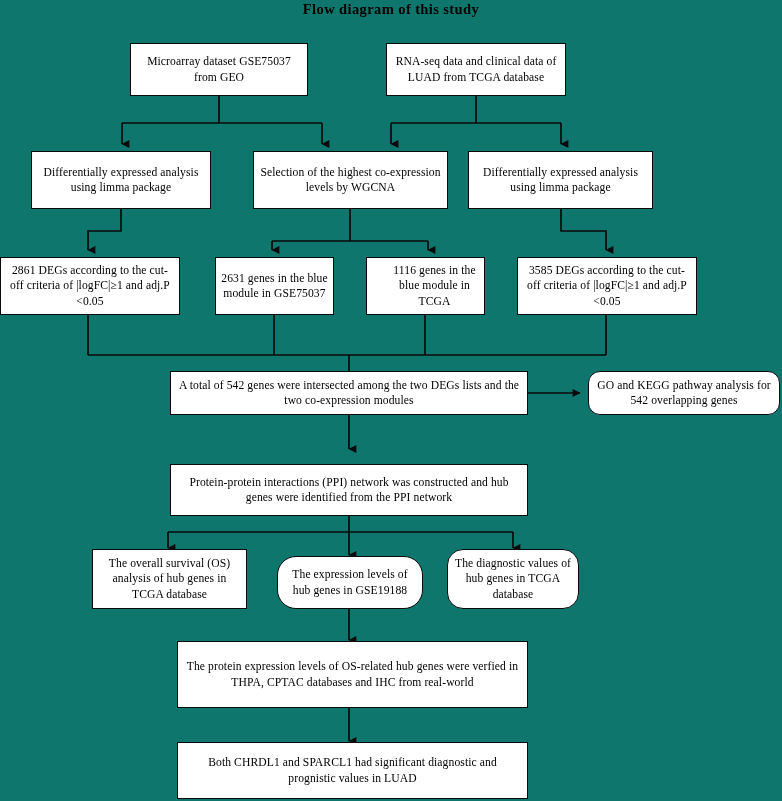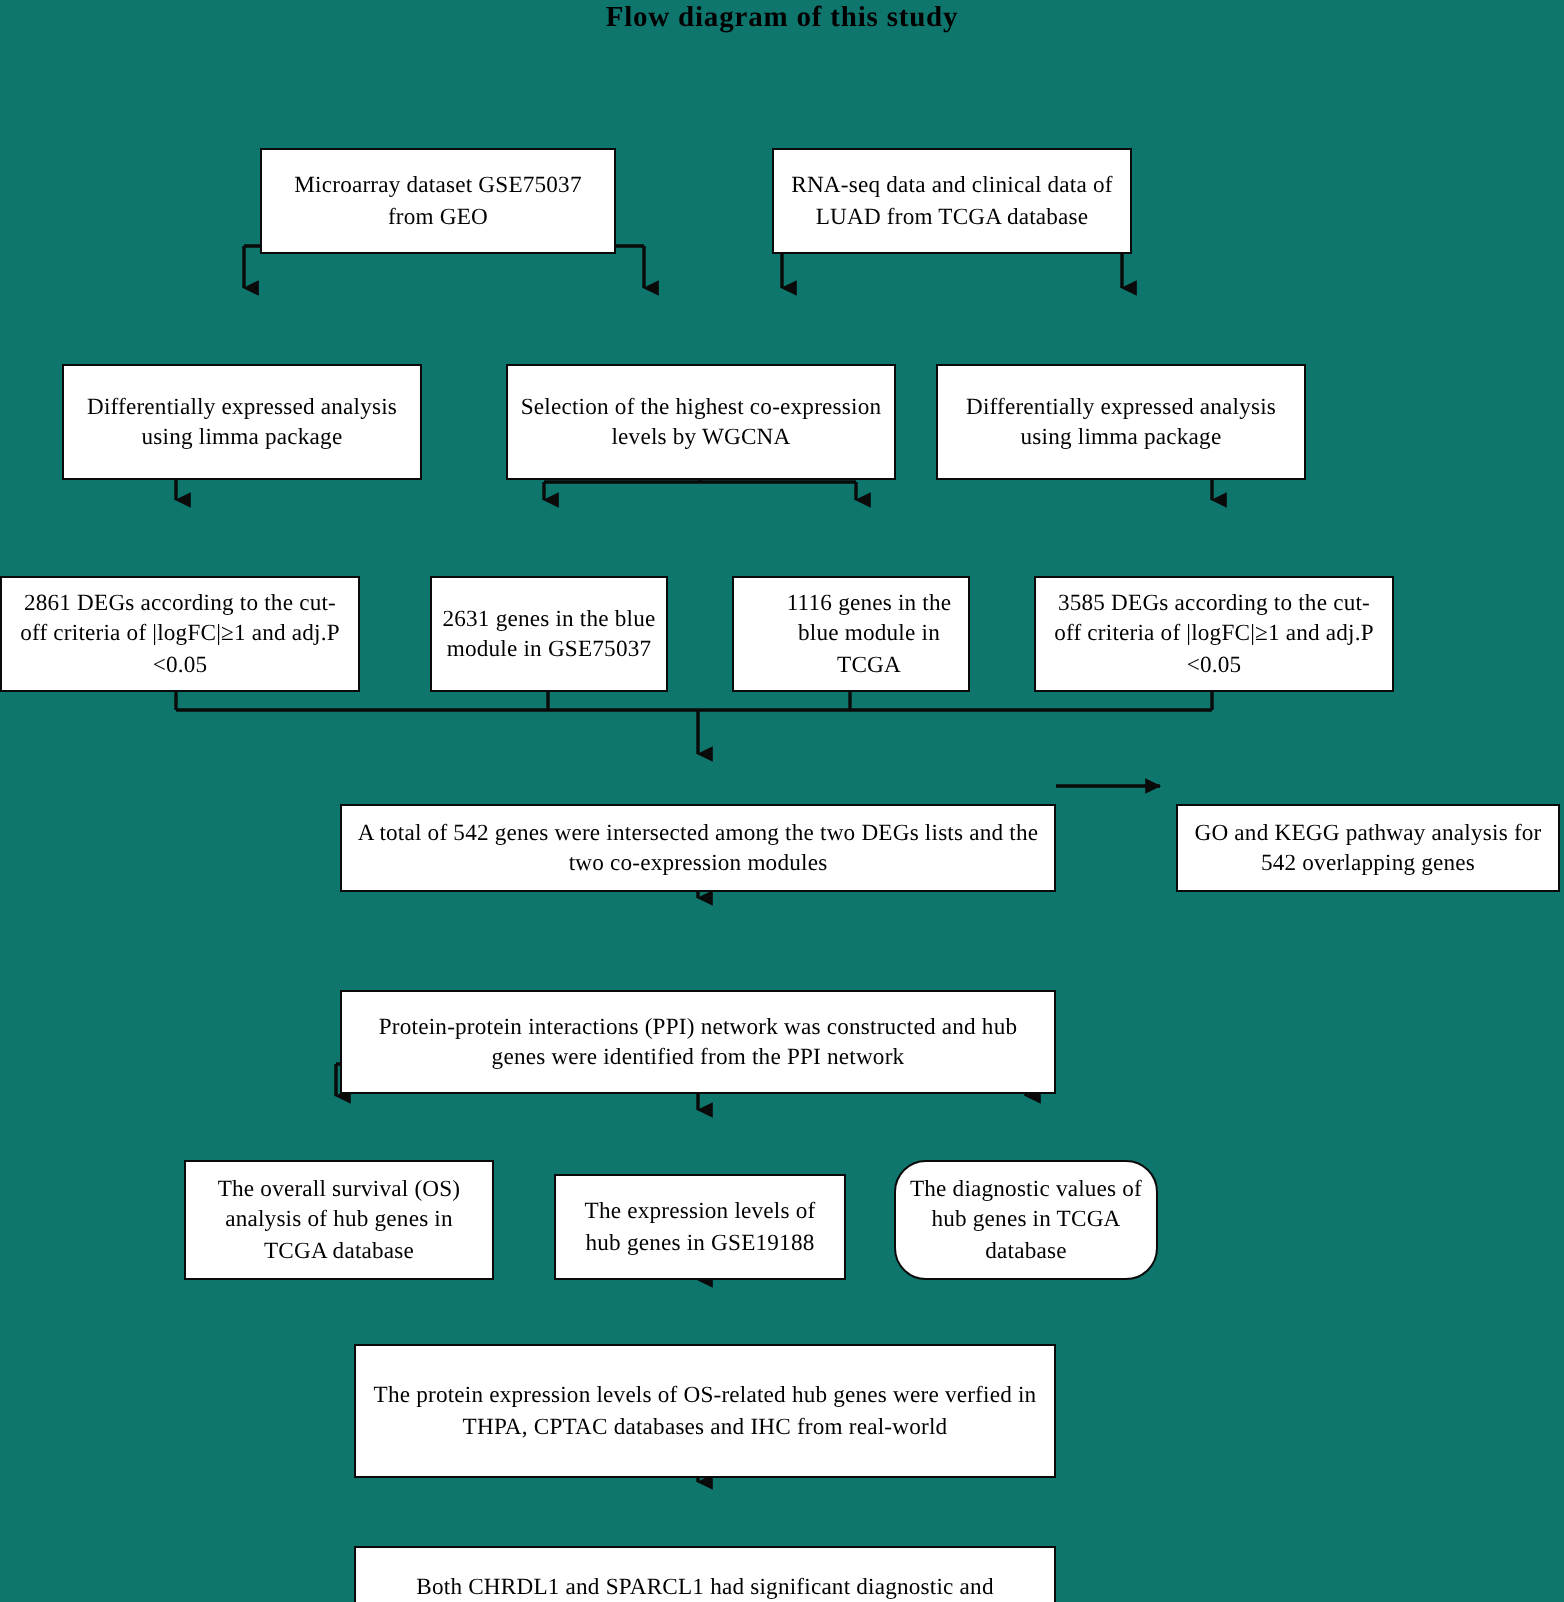--- a/index.html
+++ b/index.html
@@ -42,21 +42,20 @@
     background: #ffffff;
     color: #000000;
     display: flex;
     align-items: center;
     justify-content: flex-end;
     text-align: center;
     font-size: 11.6px;
     line-height: 15.4px;
     padding: 2px 5px;
     letter-spacing: 0.1px;
-    margin-top: 31px;
   }
   .node span {
     display: block;
     width: 100%;
   }
 </style>
 </head>
 <body>
 
 <div id="page">
@@ -150,33 +149,33 @@
   </div>
 
   <div class="node" style="left:517px; top:257px; width:180px; height:58px;">
     <span>3585 DEGs according to the cut-off criteria of |logFC|≥1 and adj.P &lt;0.05</span>
   </div>
 
   <div class="node" style="left:170px; top:371px; width:358px; height:44px;">
     <span>A total of 542  genes were intersected among the two DEGs lists and the two co-expression modules</span>
   </div>
 
-  <div class="node" style="left:588px; top:371px; width:192px; height:44px;">
+  <div class="node" style="left:588px; top:371px; width:192px; height:44px;border-radius:12px;">
     <span>GO and KEGG pathway analysis for 542 overlapping genes</span>
   </div>
 
   <div class="node" style="left:170px; top:464px; width:358px; height:52px;">
     <span>Protein-protein interactions (PPI) network was constructed and hub genes were identified from the PPI network</span>
   </div>
 
   <div class="node" style="left:92px; top:549px; width:155px; height:60px;">
     <span>The overall survival (OS) analysis of hub genes in TCGA database</span>
   </div>
 
-  <div class="node" style="left:277px; top:556px; width:146px; height:53px;">
+  <div class="node" style="left:277px; top:556px; width:146px; height:53px;border-radius:19px;">
     <span>The expression levels of hub genes in GSE19188</span>
   </div>
 
   <div class="node" style="left:447px; top:549px; width:132px; height:60px;border-radius:16px;">
     <span>The diagnostic values of hub genes in TCGA database</span>
   </div>
 
   <div class="node" style="left:177px; top:641px; width:351px; height:67px;">
     <span>The protein expression levels of  OS-related hub genes were verfied in THPA, CPTAC databases and IHC from real-world</span>
   </div>

